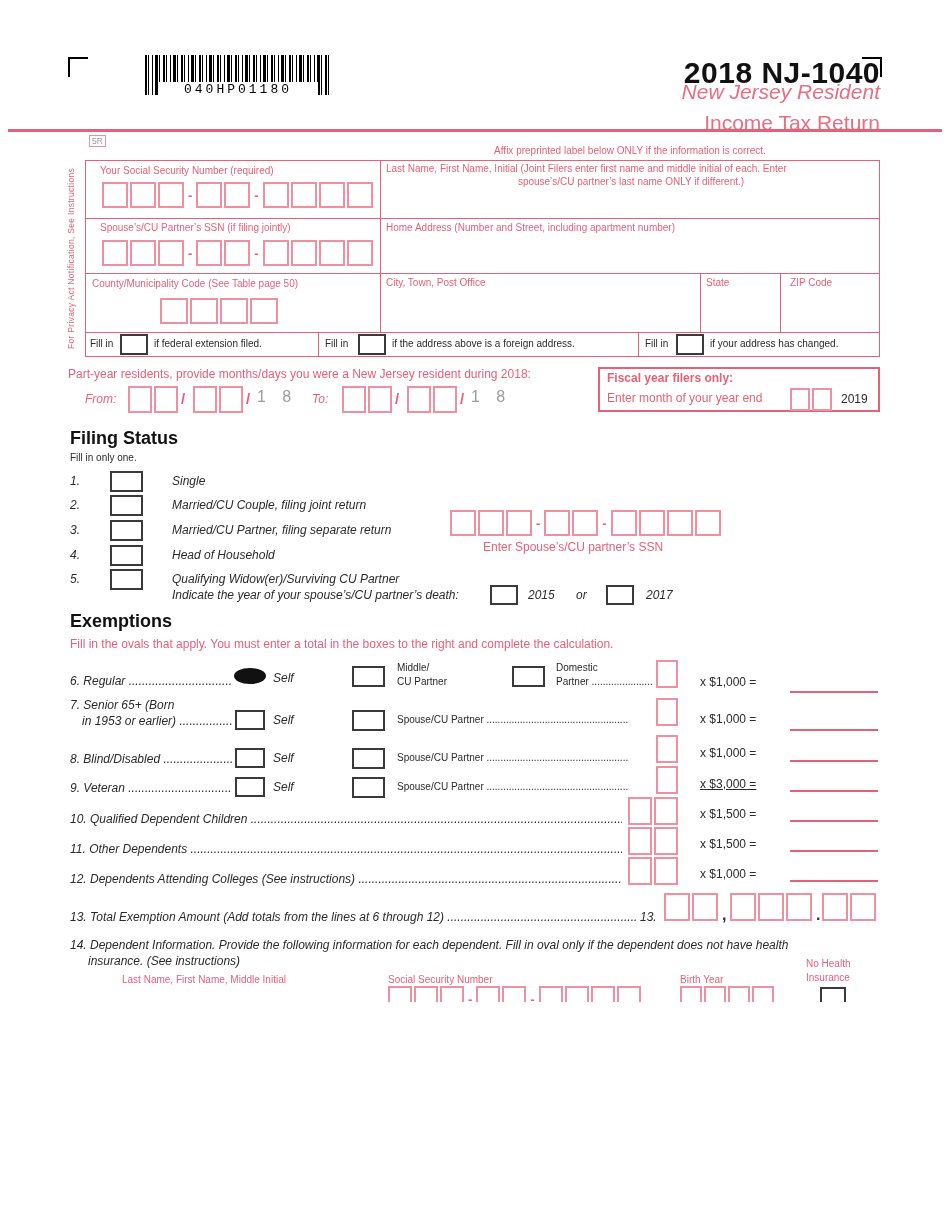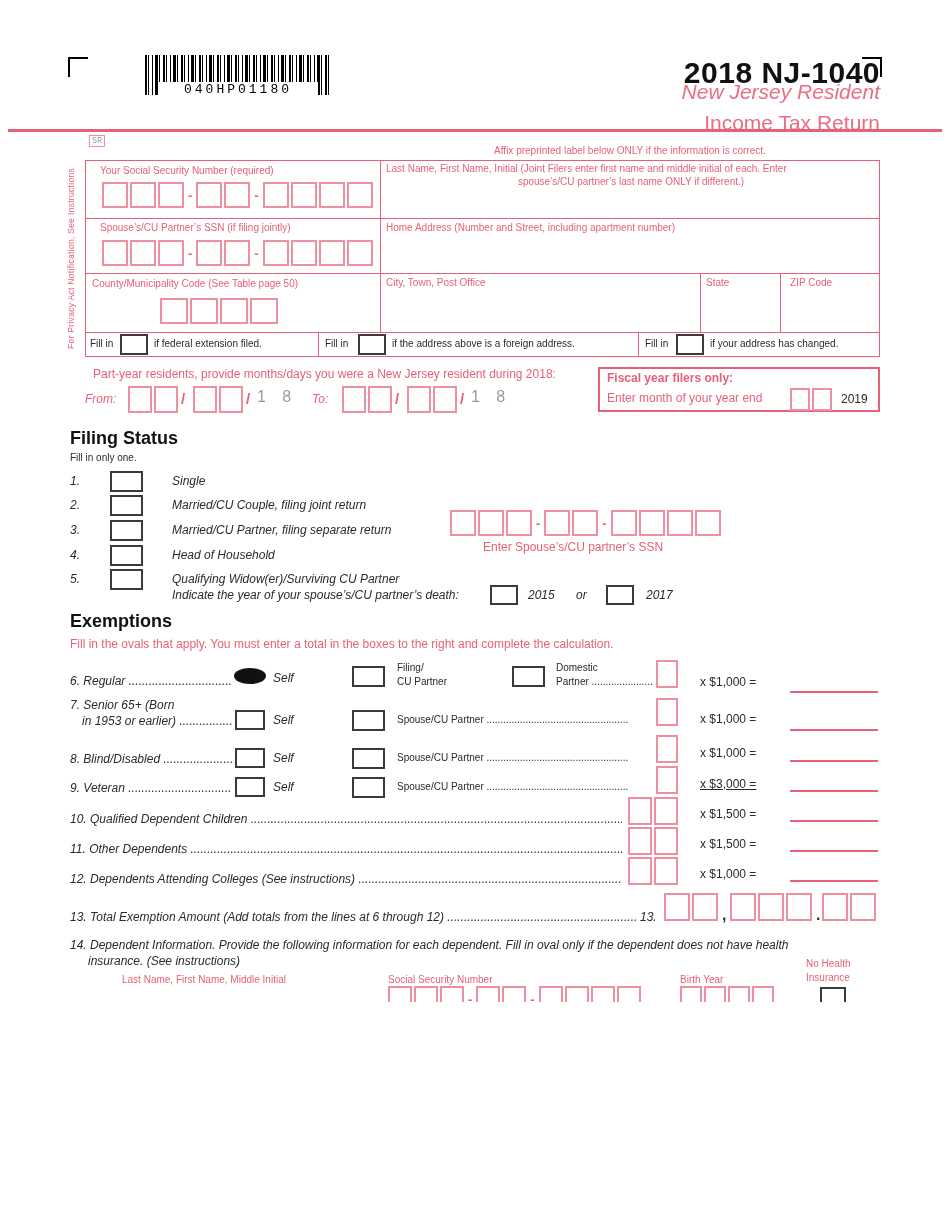--- a/index.html
+++ b/index.html
@@ -85,21 +85,21 @@
   <div class="corner tr" style="left:862px; top:57px;"></div>
   <div class="corner bl" style="left:68px; top:1146px;"></div>
   <div class="corner br" style="left:862px; top:1146px;"></div>
 
   <div class="barcode"></div>
   <div class="barcode-text">040HP01180</div>
   <div class="abs form-title" style="left:598px; top:56px; width:282px;">2018 NJ-1040</div>
   <div class="abs form-sub" style="left:598px; top:80px; width:282px;font-style:italic;">New Jersey Resident</div>
   <div class="abs form-sub" style="left:598px; top:111px; width:282px;">Income Tax Return</div>
   <div class="rule" style="left:8px; top:129px; width:934px; height:2.5px;"></div>
-  <div class="code5r" style="left:89px; top:135px;font-family:Liberation Mono, monospace;">5R</div>
+  <div class="code5r" style="left:89px; top:135px;">5R</div>
   <div class="abs pink t115" style="left:380px; top:145px; width:500px; text-align:center;">Affix preprinted label below ONLY if the information is correct.</div>
 
   <div class="privacy">For Privacy Act Notification, See Instructions</div>
 
   <div class="block-border" style="left:85px; top:160px; width:795px; height:197px;"></div>
   <div class="hl" style="left:85px; top:218px; width:795px;"></div>
   <div class="hl" style="left:85px; top:273px; width:795px;"></div>
   <div class="hl" style="left:85px; top:332px; width:795px;"></div>
   <div class="vl" style="left:380px; top:160px; height:172px;"></div>
   <div class="vl" style="left:700px; top:273px; height:59px;"></div>
@@ -159,21 +159,21 @@
   <div class="abs t115" style="left:154px; top:338px;">if federal extension filed.</div>
 
   <div class="abs t115" style="left:325px; top:338px;">Fill in</div>
   <div class="cbox" style="left:358px; top:334px; width:28px; height:21px;"></div>
   <div class="abs t115" style="left:392px; top:338px;">if the address above is a foreign address.</div>
 
   <div class="abs t115" style="left:645px; top:338px;">Fill in</div>
   <div class="cbox" style="left:676px; top:334px; width:28px; height:21px;"></div>
   <div class="abs t115" style="left:710px; top:338px;">if your address has changed.</div>
 
-  <div class="abs pink t12" style="left:93px; top:367px;">Part-year residents, provide months/days you were a New Jersey resident during 2018:</div>
+  <div class="abs pink t12" style="left:68px; top:367px;">Part-year residents, provide months/days you were a New Jersey resident during 2018:</div>
   <div class="abs pink t125" style="left:85px; top:392px;">From:</div>
   <div class="boxgroup sz-date" style="left:128px; top:386px;">
       <span class="bx"></span>
       <span class="bx"></span>
     </div>
   <div class="slash" style="left:181px; top:390px;">/</div>
   <div class="boxgroup sz-date" style="left:193px; top:386px;">
       <span class="bx"></span>
       <span class="bx"></span>
     </div>
@@ -247,21 +247,21 @@
   <div class="cbox" style="left:606px; top:585px; width:28px; height:20px;"></div>
   <div class="abs t125" style="left:646px; top:588px;">2017</div>
 
   <div class="abs bold" style="left:70px; top:611px; font-size:18px; color:#111;">Exemptions</div>
   <div class="abs pink t12" style="left:70px; top:637px;">Fill in the ovals that apply. You must enter a total in the boxes to the right and complete the calculation.</div>
 
   <div class="abs t125 clip" style="left:70px; top:674px; width:164px;">6. Regular ...............................</div>
   <div class="oval" style="left:234px; top:668px; width:32px; height:16px;"></div>
   <div class="abs t125" style="left:273px; top:671px;">Self</div>
   <div class="cbox" style="left:352px; top:666px; width:33px; height:21px;"></div>
-  <div class="abs t115" style="left:397px; top:662px;">Filing/</div>
+  <div class="abs t115" style="left:397px; top:662px;">Middle/</div>
   <div class="abs t115" style="left:397px; top:676px;">CU Partner</div>
   <div class="cbox" style="left:512px; top:666px; width:33px; height:21px;"></div>
   <div class="abs t115" style="left:556px; top:662px;">Domestic</div>
   <div class="abs t115 clip" style="left:556px; top:676px; width:97px;">Partner ...........................</div>
   <div class="boxgroup sz-one" style="left:656px; top:660px;">
       <span class="bx"></span>
     </div>
   <div class="abs t12" style="left:700px; top:675px;">x  $1,000 =</div>
   <div class="amtline" style="left:790px; top:691px; width:88px;"></div>
 

